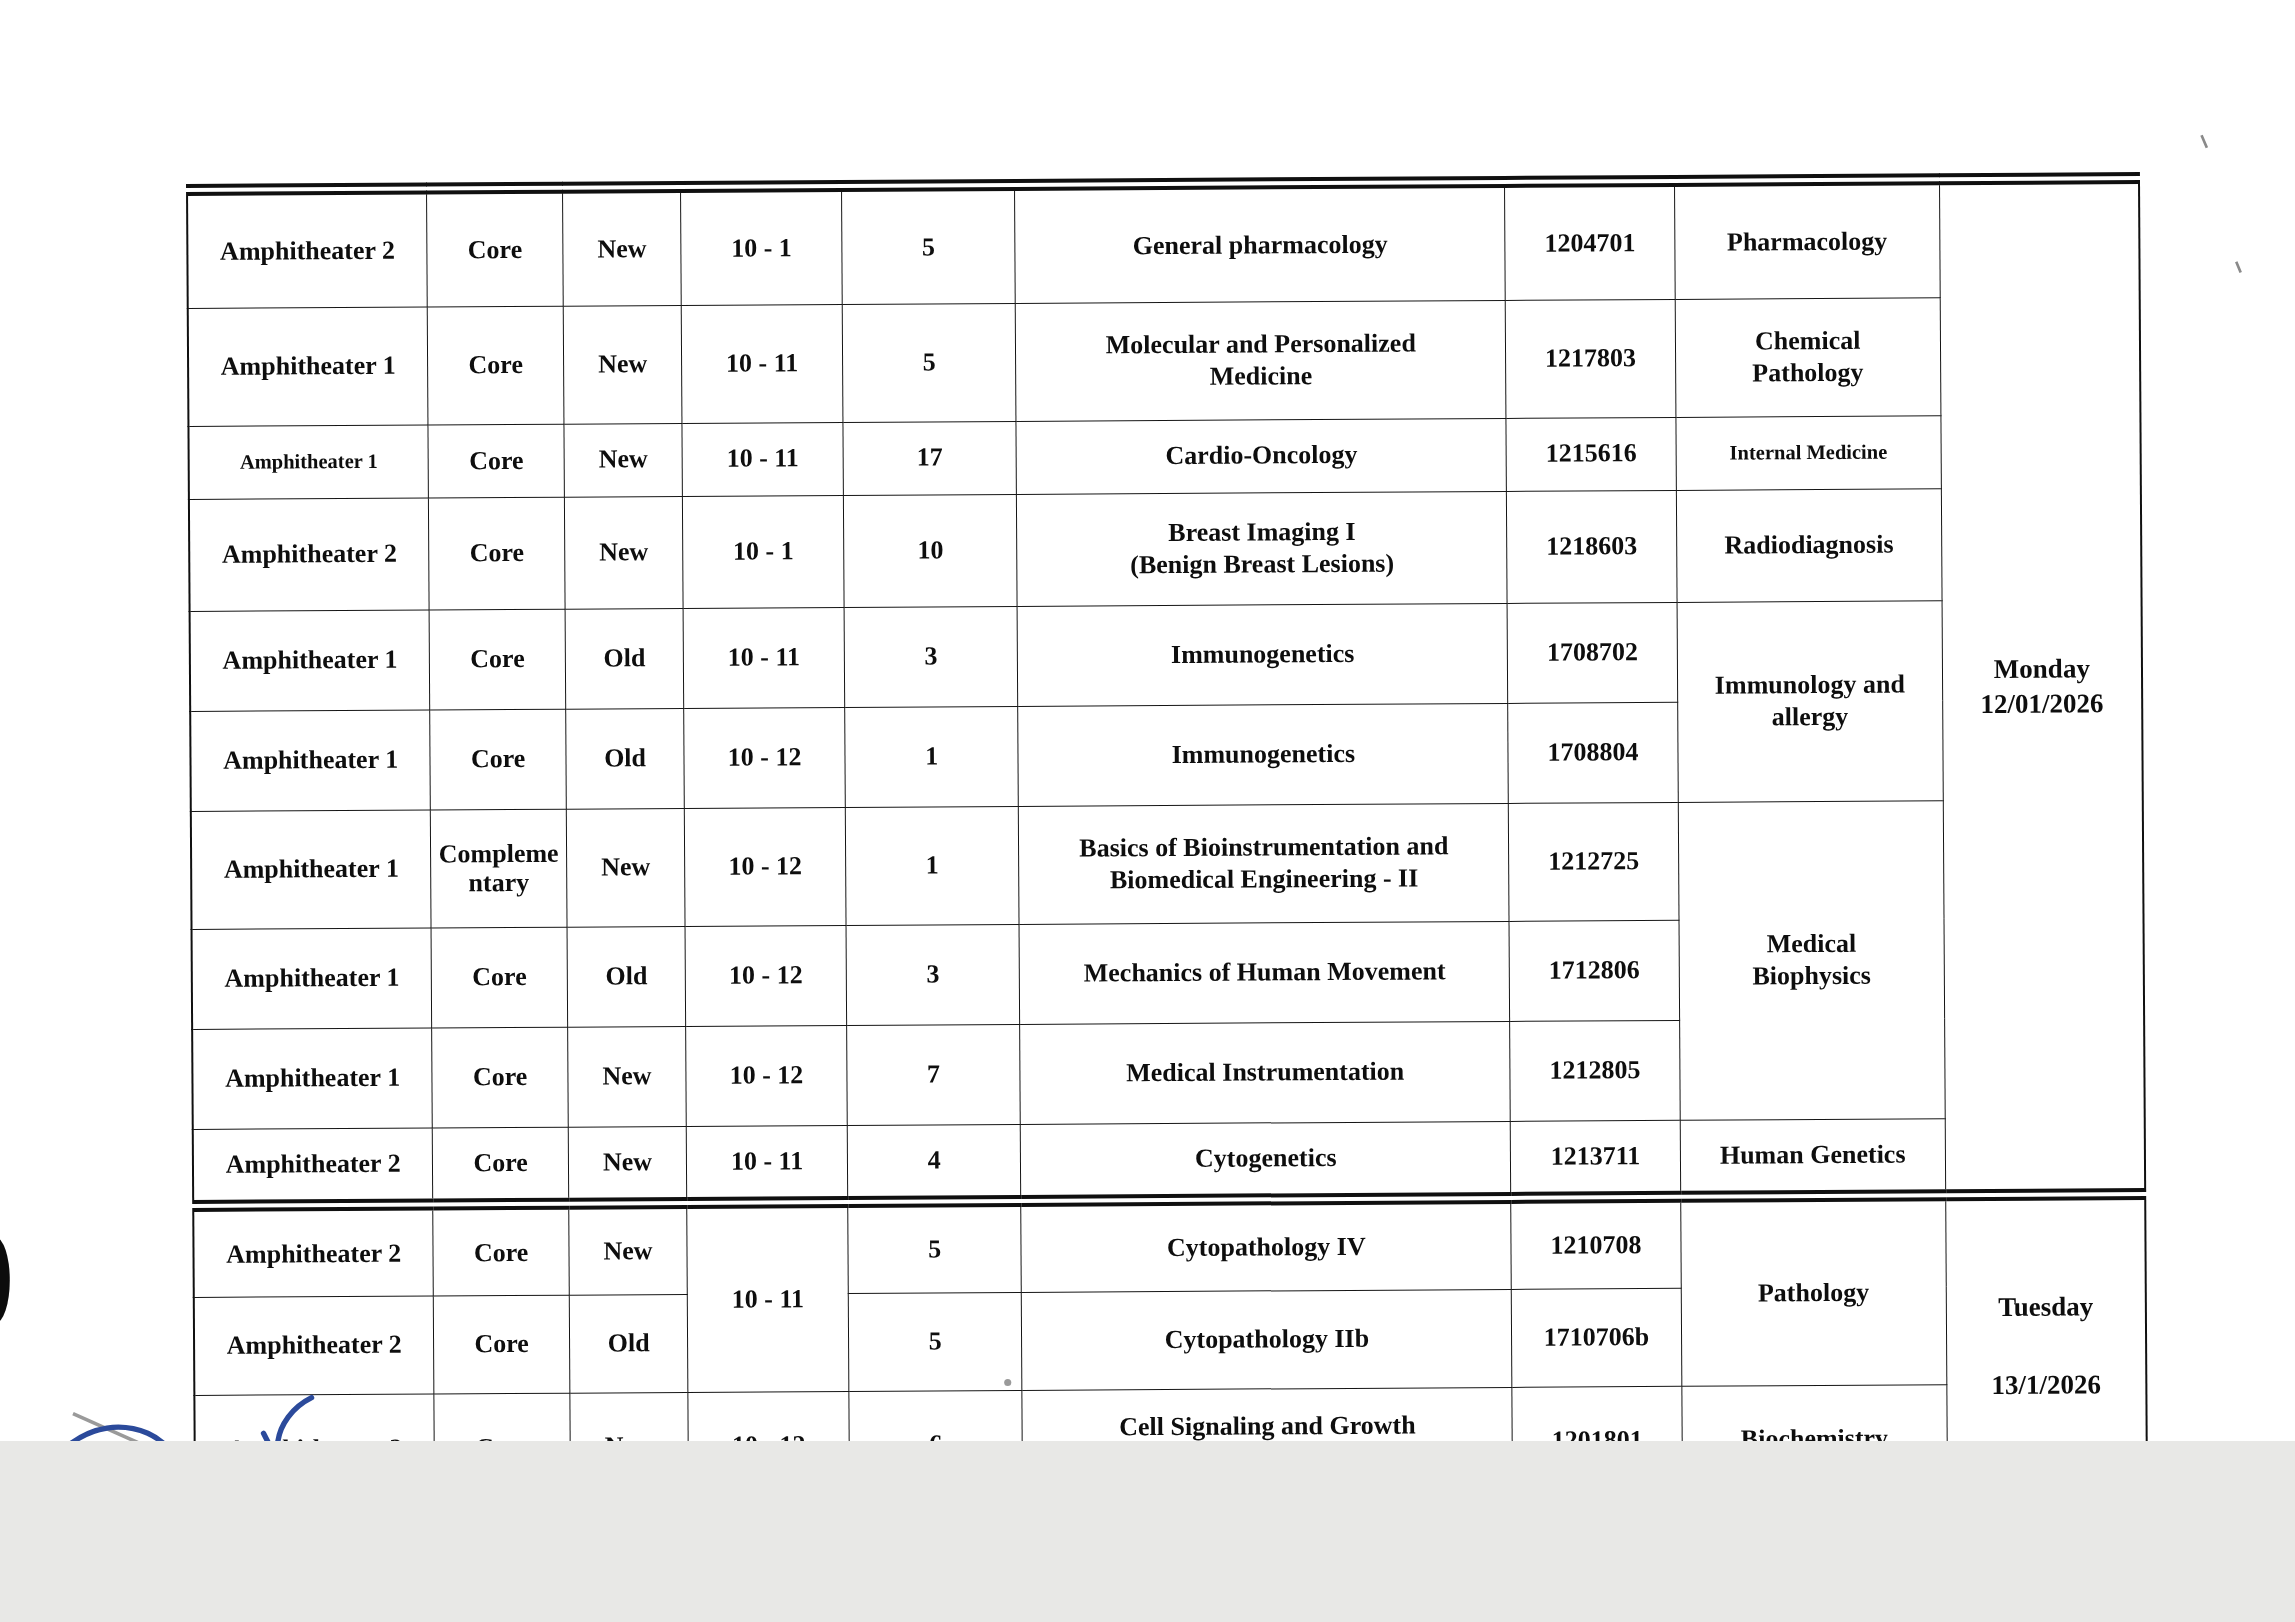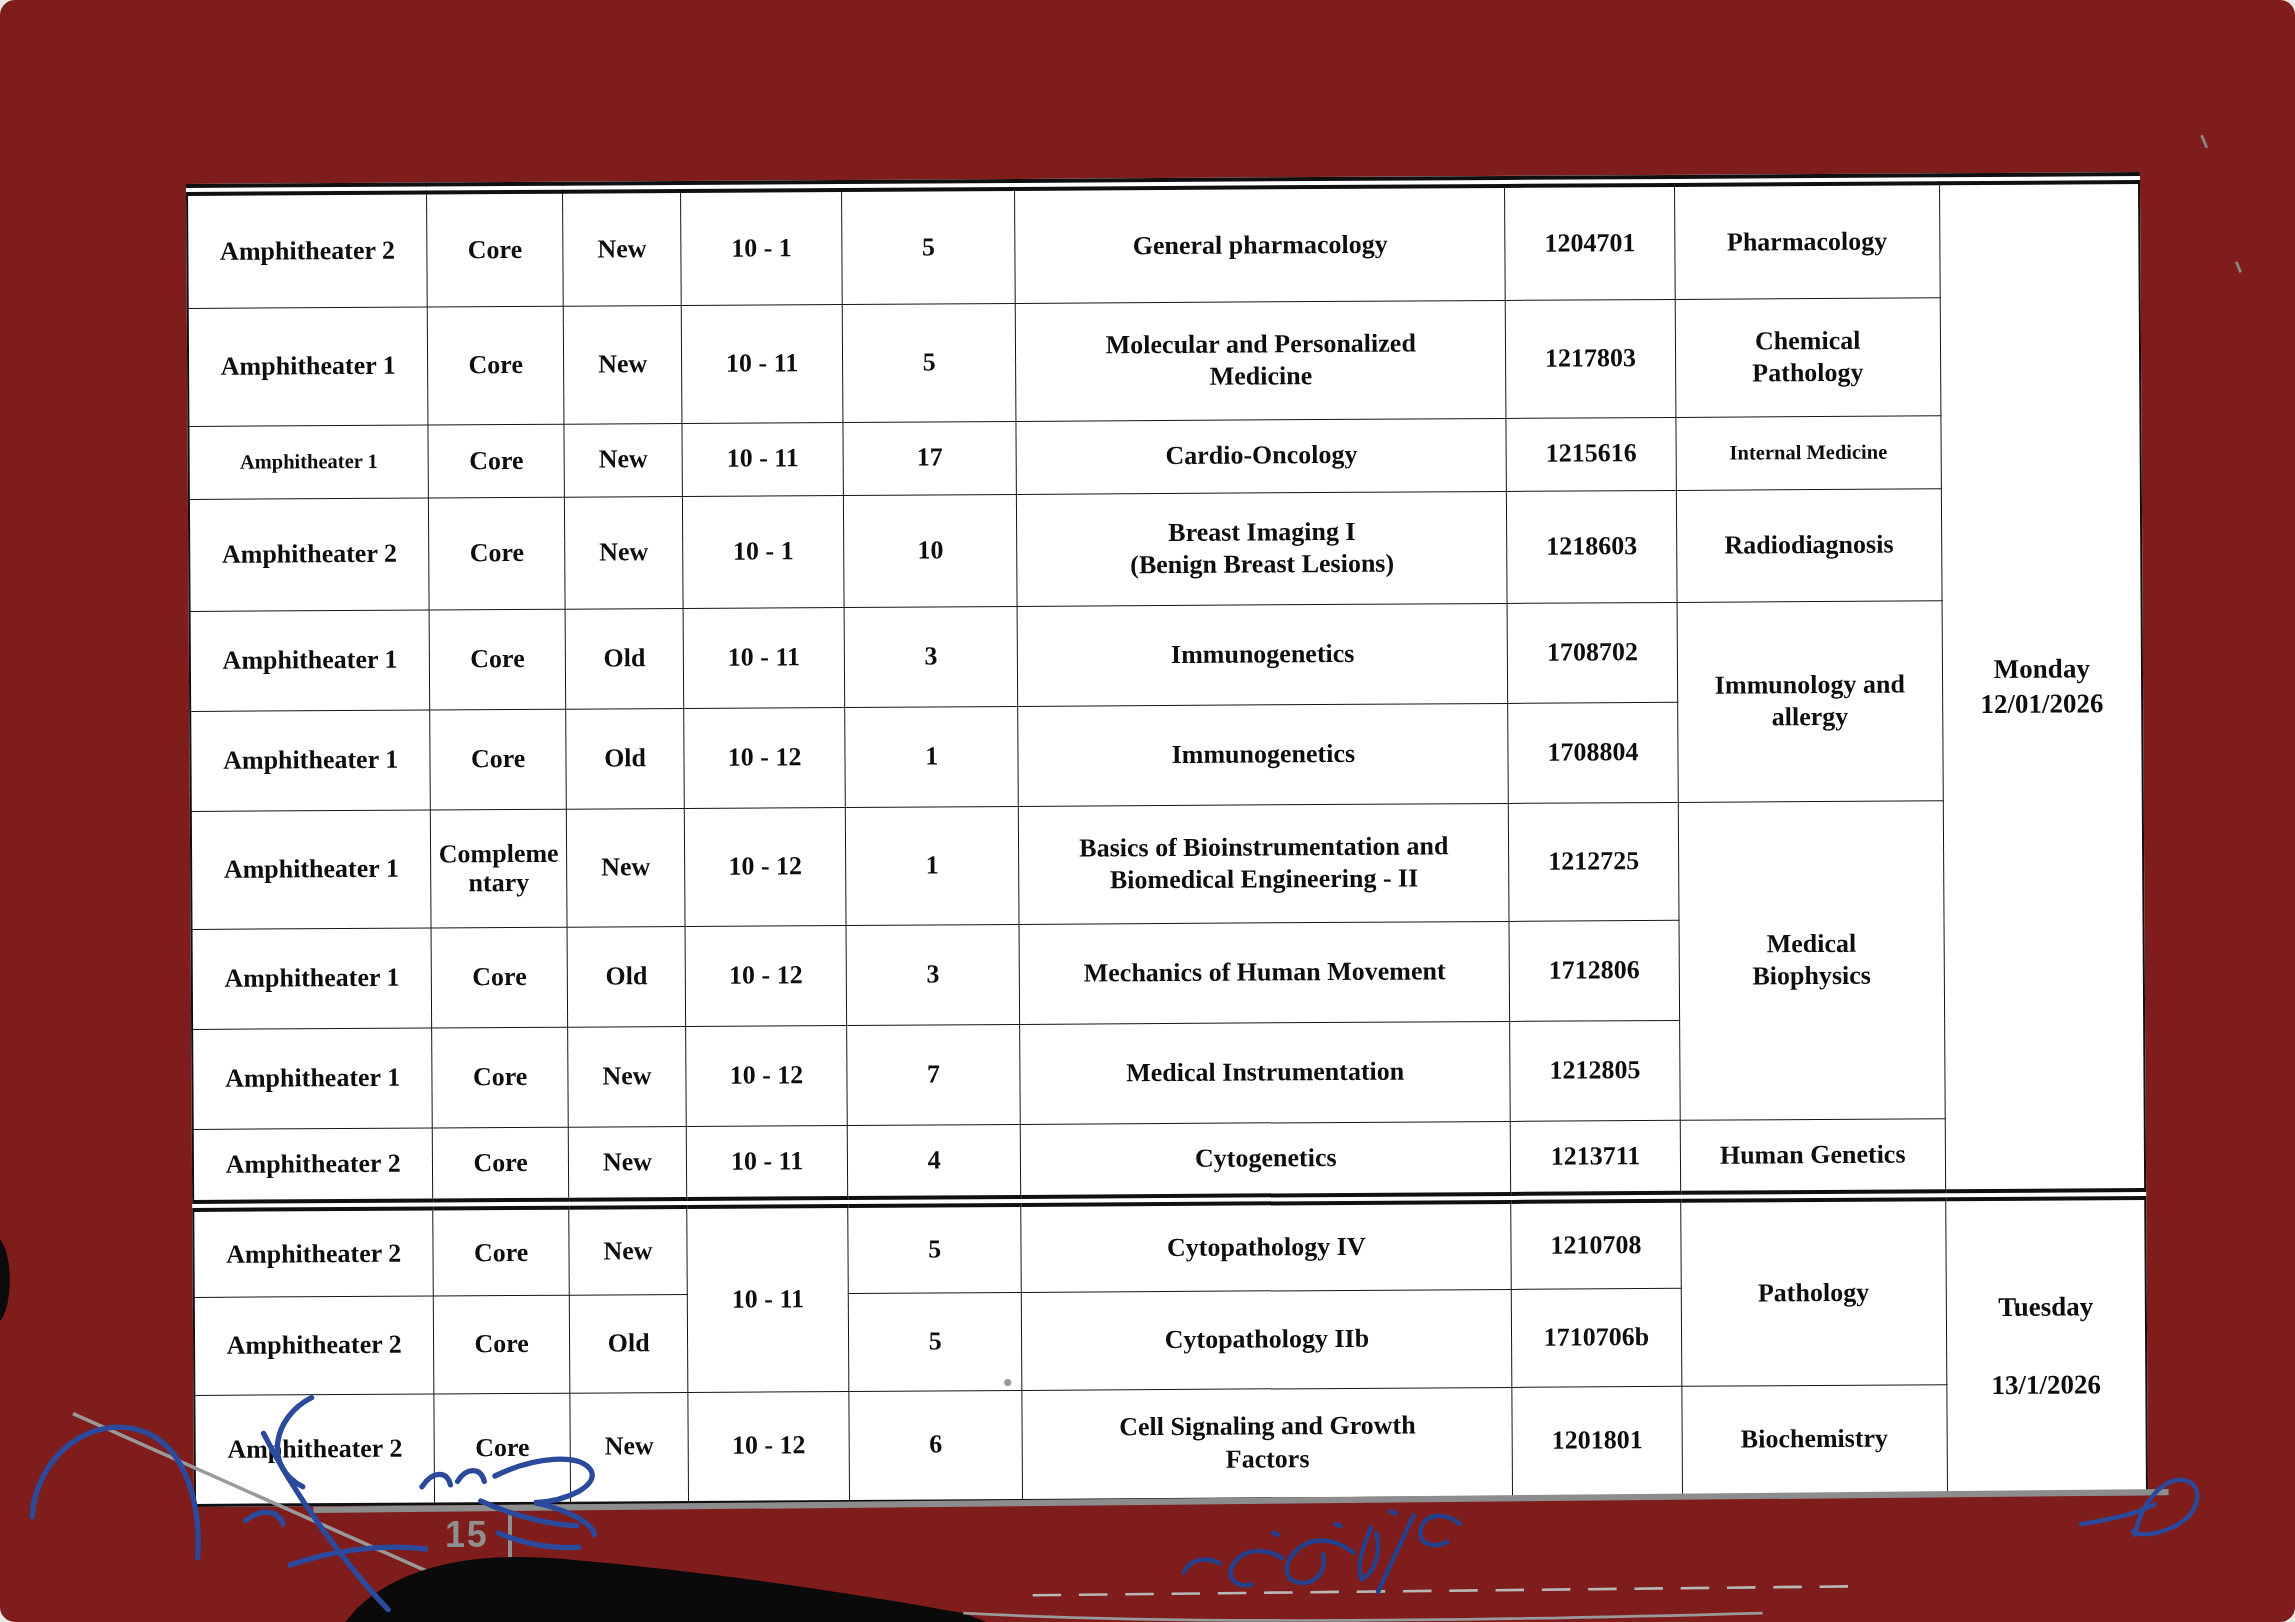--- a/index.html
+++ b/index.html
@@ -1,17 +1,17 @@
 <!DOCTYPE html>
 <html style="font-size:14.2px"><head>
 <meta charset="utf-8">
 <style>
   html,body{margin:0;padding:0;background:#e8e8e6;}
-  .page{position:relative;width:2295px;height:1622px;background:#7f1d1d;overflow:hidden;
-        font-family:"Liberation Serif",serif;border-radius:15px;}
+  .page{position:relative;width:2295px;height:1441px;background:#ffffff;overflow:hidden;
+        font-family:"Liberation Serif",serif;}
   .table-wrap{position:absolute;left:190px;top:178px;transform:rotate(-0.35deg);}
   table{border-collapse:collapse;table-layout:fixed;width:1954px;background:#fff;
         border-top:12.5px double #101010;border-bottom:3.6px solid #101010;
         border-left:2.7px solid #101010;border-right:2.7px solid #101010;}
   td{border:1.8px solid #161616;text-align:center;vertical-align:middle;
      font-weight:bold;font-size:26px;color:#0e0e0e;padding:1.8px 5.3px;line-height:1.25;}
   tbody.tuesday tr:first-child td{border-top:12.5px double #101010;}
   .venue{line-height:1.2;}
   .small{font-size:20.5px;}
   .type{overflow-wrap:anywhere;line-height:1.12;}

